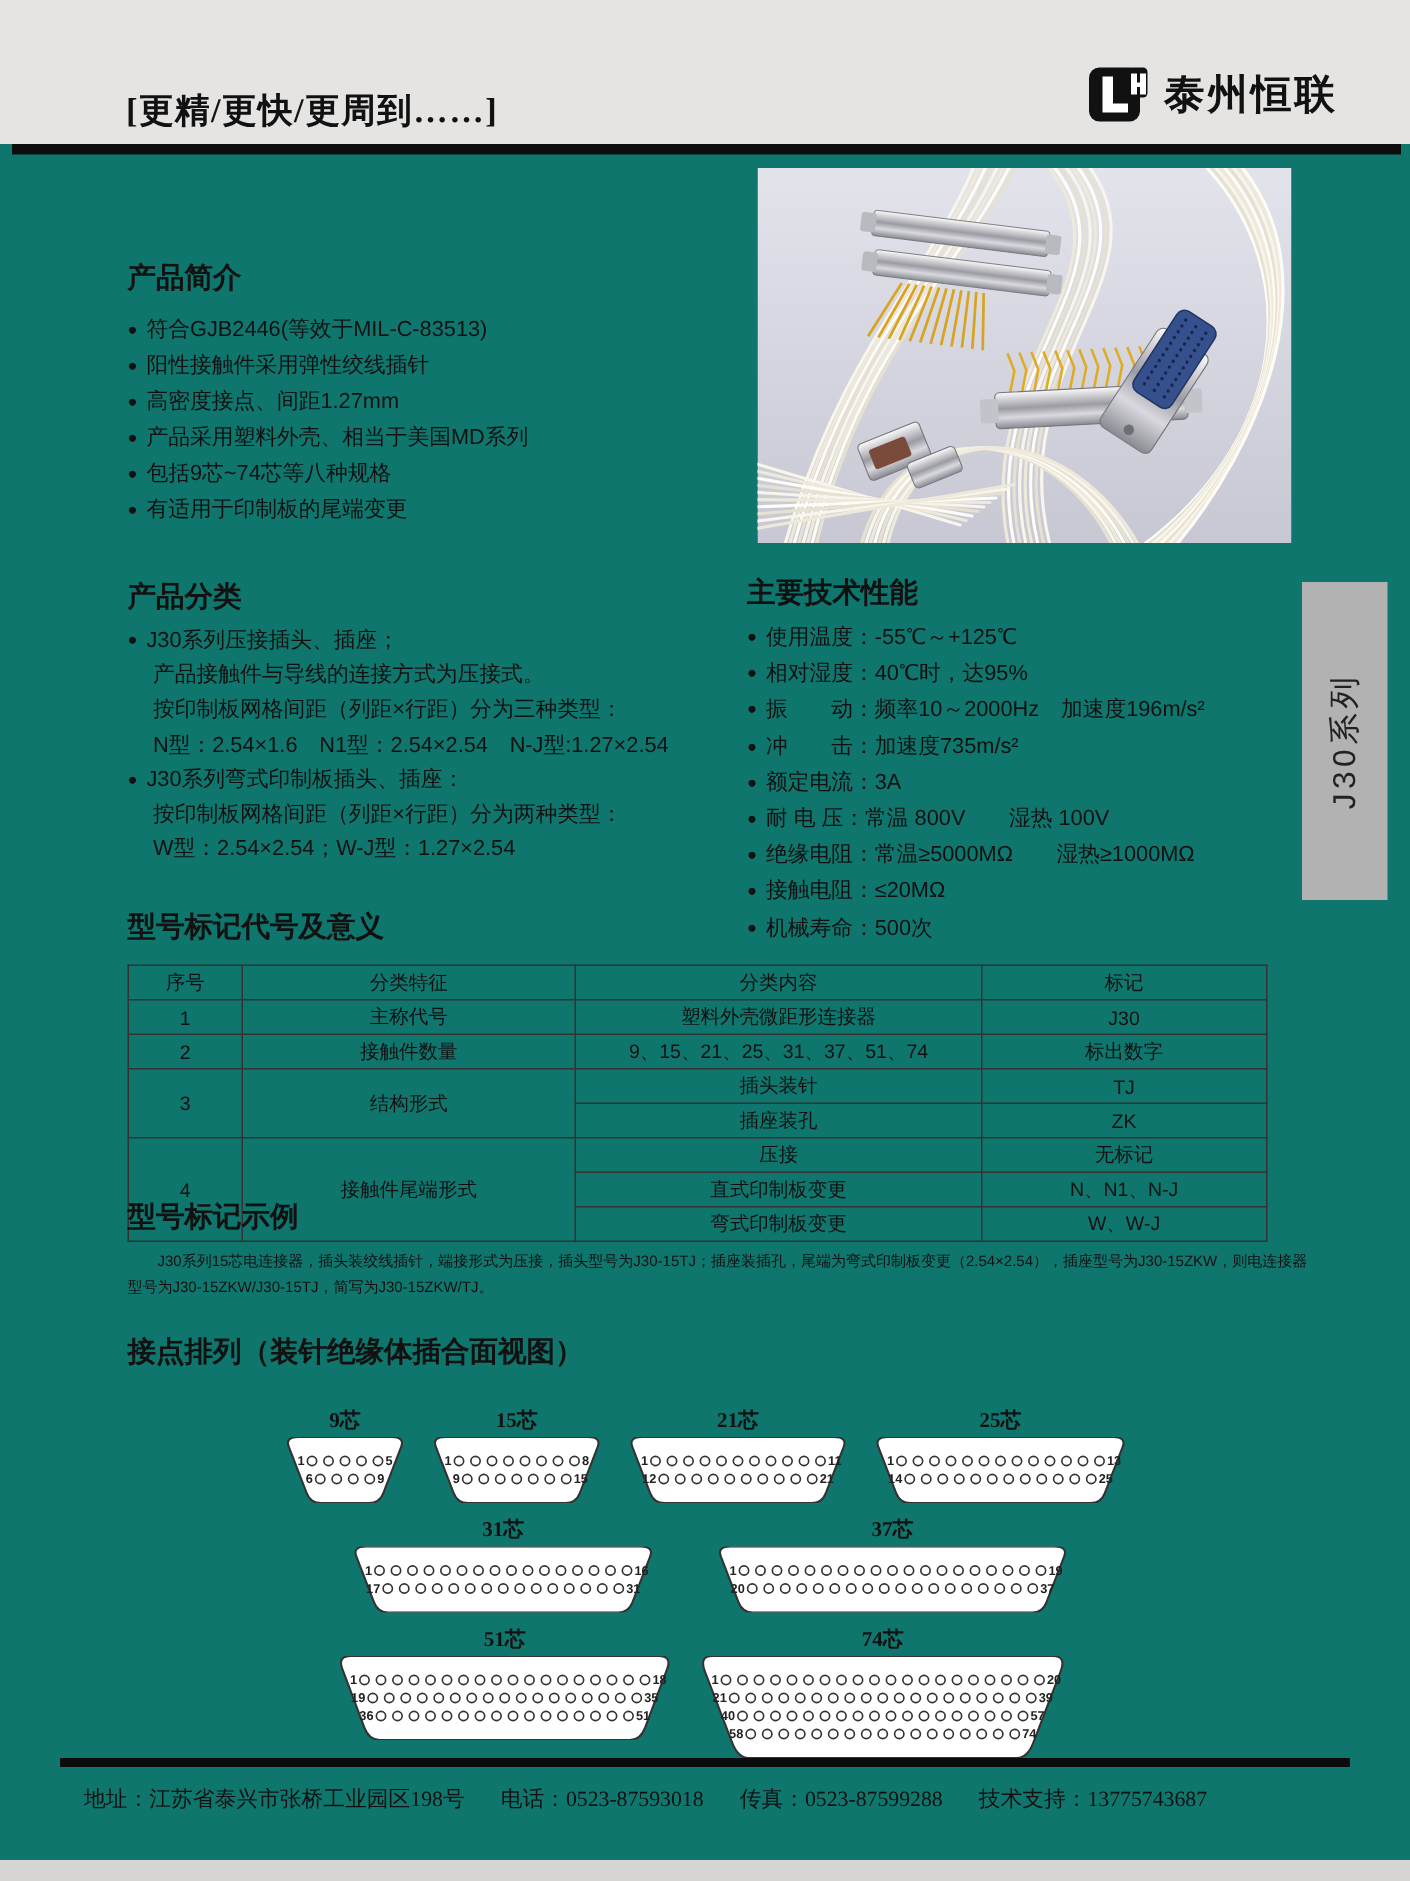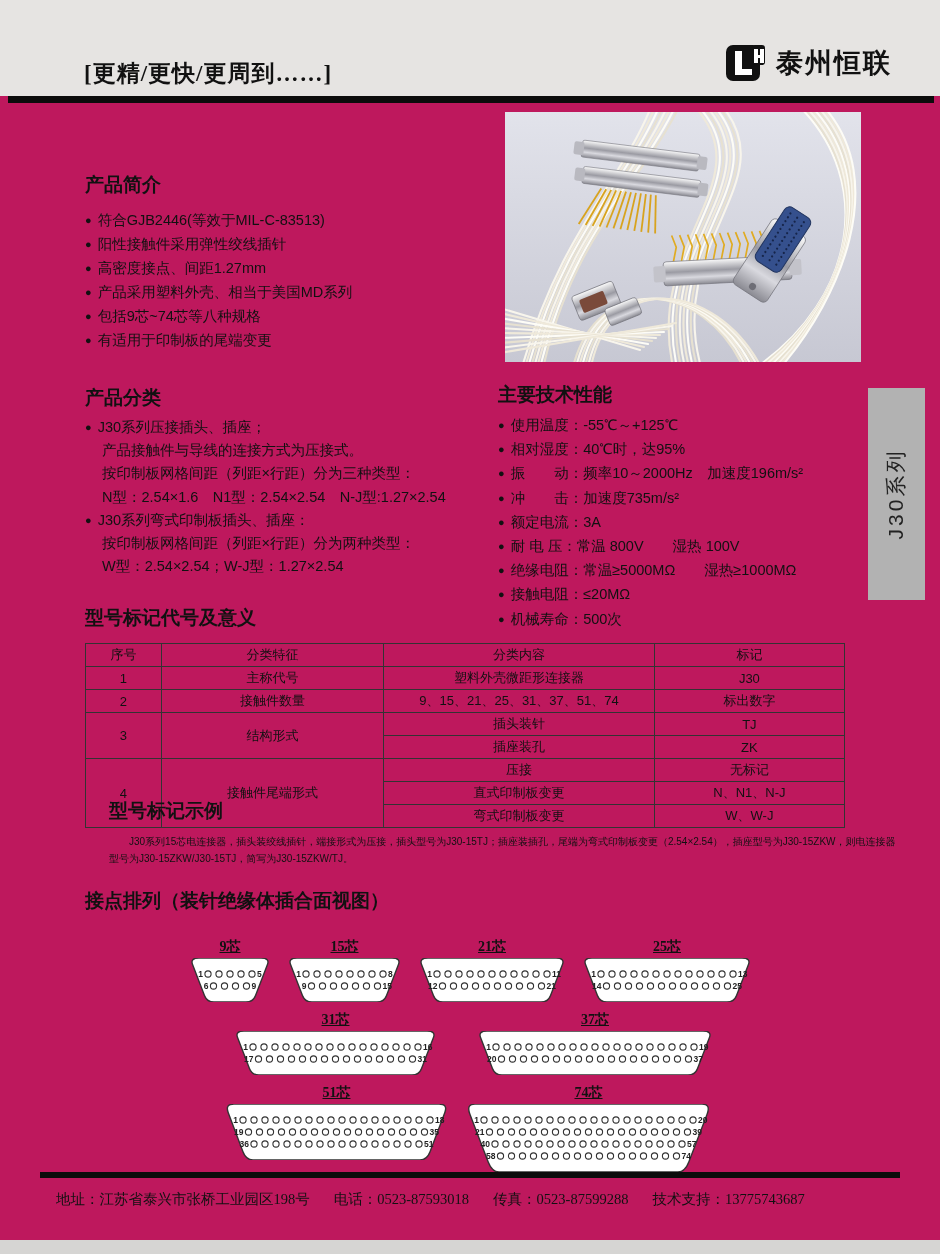--- a/index.html
+++ b/index.html
@@ -1,16 +1,16 @@
 <!DOCTYPE html>
 <html><head>
 <meta charset="utf-8">
 <style>
   html,body{margin:0;padding:0;background:#cfcecc;}
-  .page{position:relative;width:940px;height:1254px;background:#be185d;overflow:hidden;
+  .page{position:relative;width:940px;height:1254px;background:#0f766e;overflow:hidden;
         font-family:"Liberation Sans",sans-serif;color:#111;}
   
   .header-band{position:absolute;left:0;top:0;width:940px;height:96px;background:#e6e4e2;}
   .slogan{position:absolute;left:84px;top:58px;font-family:"Liberation Serif",serif;
           font-size:23px;font-weight:bold;letter-spacing:1px;}
   .brand{position:absolute;right:48px;top:42px;display:flex;align-items:center;gap:9px;}
   .brand-name{font-size:27px;font-weight:900;letter-spacing:2px;}
   .topbar{position:absolute;left:8px;right:6px;top:96px;height:7px;background:#0c0c0c;}
   
   .photo{position:absolute;left:505px;top:112px;width:356px;height:250px;}
@@ -27,26 +27,26 @@
   .tech-row{font-size:14.5px;line-height:1.67;}
   .side-tab{position:absolute;left:868px;top:388px;width:57px;height:212px;background:#b2b2b2;
             display:flex;align-items:center;justify-content:center;}
   .side-tab span{transform:rotate(-90deg);white-space:nowrap;font-size:21px;letter-spacing:3px;color:#222;}
   
   .tbl-sec{position:absolute;left:85px;top:605px;width:775px;}
   table.model{border-collapse:collapse;width:760px;margin-top:12px;}
   table.model th,table.model td{border:1.4px solid #333;font-size:13px;text-align:center;
         height:22px;padding:0 4px;font-weight:normal;}
   
-  .example{position:absolute;left:85px;top:798px;width:795px;margin-left:24px;}
+  .example{position:absolute;left:85px;top:798px;width:795px;}
   .example p{margin:8px 0 0 0;font-size:10px;line-height:1.65;text-indent:2em;}
   
   .pins{position:absolute;left:85px;top:888px;width:800px;}
   .pin-row{display:flex;align-items:flex-start;margin-bottom:9px;}
-  .pin-fig{display:flex;flex-direction:column;align-items:center;text-decoration:underline;}
+  .pin-fig{display:flex;flex-direction:column;align-items:center;}
   .pin-label{font-family:"Liberation Serif",serif;font-weight:bold;font-size:14px;margin-bottom:2px;}
   
   .bottombar{position:absolute;left:40px;right:40px;top:1172px;height:6px;background:#0c0c0c;}
   .footer{position:absolute;left:56px;top:1190px;width:850px;display:flex;gap:24px;
           font-family:"Liberation Serif",serif;font-size:14.5px;}
   .footer-band{position:absolute;left:0;bottom:0;width:940px;height:14px;background:#d6d5d3;}
 </style>
 </head>
 <body>
 

